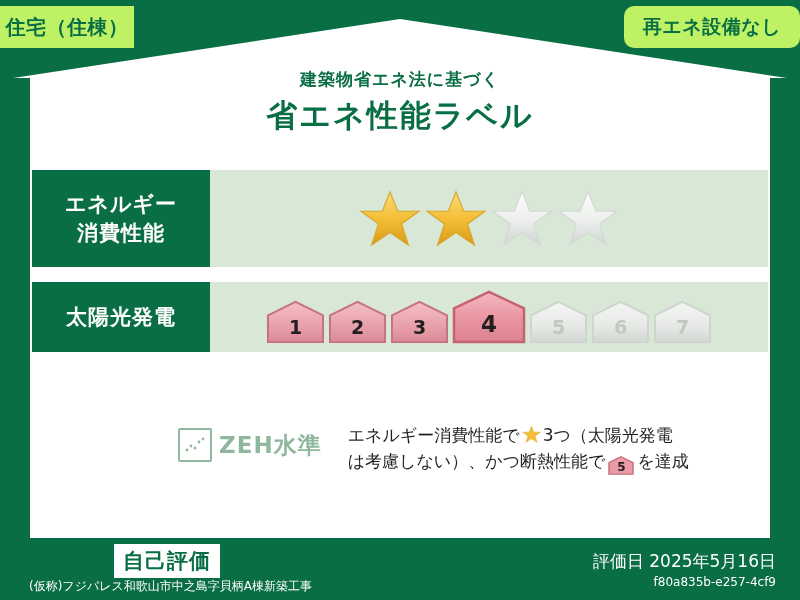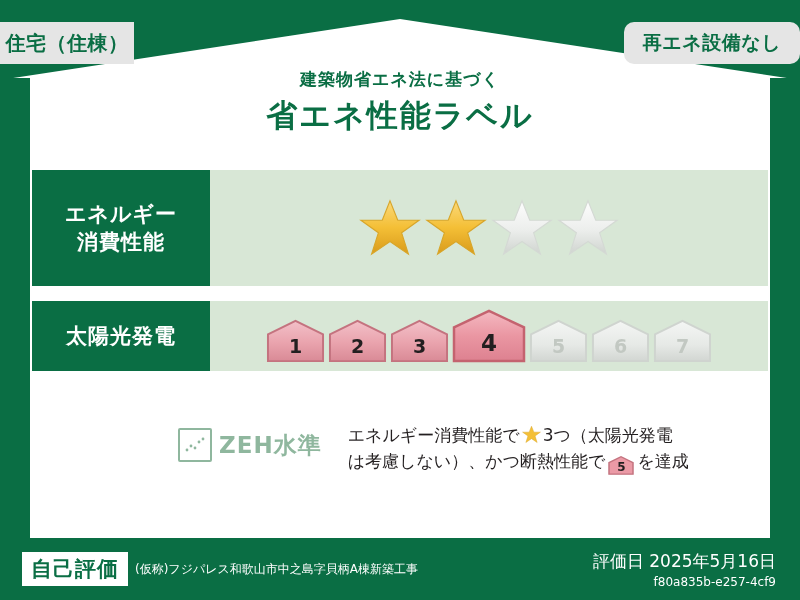--- a/index.html
+++ b/index.html
@@ -18,21 +18,21 @@
     position:absolute;left:0;top:0;width:800px;height:112px;
     background:#ffffff;
     clip-path:polygon(0 80px,400px 19px,800px 80px,800px 112px,0 112px);
   }
   
   .wall-left{position:absolute;left:0;top:78px;width:30px;height:460px;background:#0a6e44;}
   .wall-right{position:absolute;left:770px;top:78px;width:30px;height:460px;background:#0a6e44;}
 
   
   .tag{
-    position:absolute;top:22px;background:#e5e5e5;color:#0a6e44;
+    position:absolute;top:6px;background:#bef264;color:#0a6e44;
     font-weight:bold;letter-spacing:.5px;
     display:flex;align-items:center;justify-content:center;
   }
   .tag-left{left:0;width:134px;height:42px;font-size:20px;}
   .tag-right{right:0;width:176px;height:42px;font-size:19px;border-radius:10px;}
 
   
   .title-wrap{position:absolute;left:0;top:68px;width:800px;text-align:center;}
   .title-sub{color:#0a6e44;font-size:17px;font-weight:bold;letter-spacing:1px;}
   .title-main{color:#0a6e44;font-size:31px;font-weight:bold;letter-spacing:2px;margin-top:4px;}
@@ -42,21 +42,21 @@
   .rate-row{display:flex;align-items:stretch;margin-bottom:15px;}
   .rate-label{
     width:178px;background:#0a6e44;color:#ffffff;
     display:flex;flex-direction:column;align-items:center;justify-content:center;
     font-weight:bold;font-size:21px;line-height:1.35;letter-spacing:1px;
     text-align:center;flex:none;
   }
   .rate-body{
     flex:1;background:#d8e7d6;display:flex;align-items:center;justify-content:center;
   }
-  .row-energy .rate-label,.row-energy .rate-body{height:116px;}
+  .row-energy .rate-label,.row-energy .rate-body{height:97px;}
   .row-insul .rate-label,.row-insul .rate-body{height:70px;}
 
   
   .stars{display:flex;align-items:center;gap:4px;}
   .star{width:62px;height:62px;display:block;}
 
   
   .badges{display:flex;align-items:flex-end;gap:3px;}
   .badge{
     position:relative;width:59px;height:44px;flex:none;
@@ -83,21 +83,21 @@
   }
   .inline-badge svg{position:absolute;left:0;top:0;width:100%;height:100%;}
   .inline-badge b{position:relative;z-index:2;display:block;text-align:center;
     font-size:12px;line-height:23px;color:#231f20;font-weight:bold;}
 
   
   .footer{
     position:absolute;left:0;bottom:0;width:800px;height:62px;background:#0a6e44;
     display:flex;align-items:center;
   }
-  .footer-left{display:flex;align-items:center;margin-left:22px;}
+  .footer-left{display:flex;align-items:center;margin-left:22px;flex-direction:column;}
   .self-eval{
     background:#ffffff;color:#0a6e44;font-weight:bold;font-size:21px;
     padding:3px 9px;letter-spacing:1px;
   }
   .bldg-name{color:#ffffff;font-size:12px;margin-left:7px;letter-spacing:0;}
   .footer-right{margin-left:auto;margin-right:24px;text-align:right;color:#ffffff;}
   .eval-date{font-size:17px;}
   .eval-id{font-size:12px;margin-top:2px;}
 </style>
 </head>

